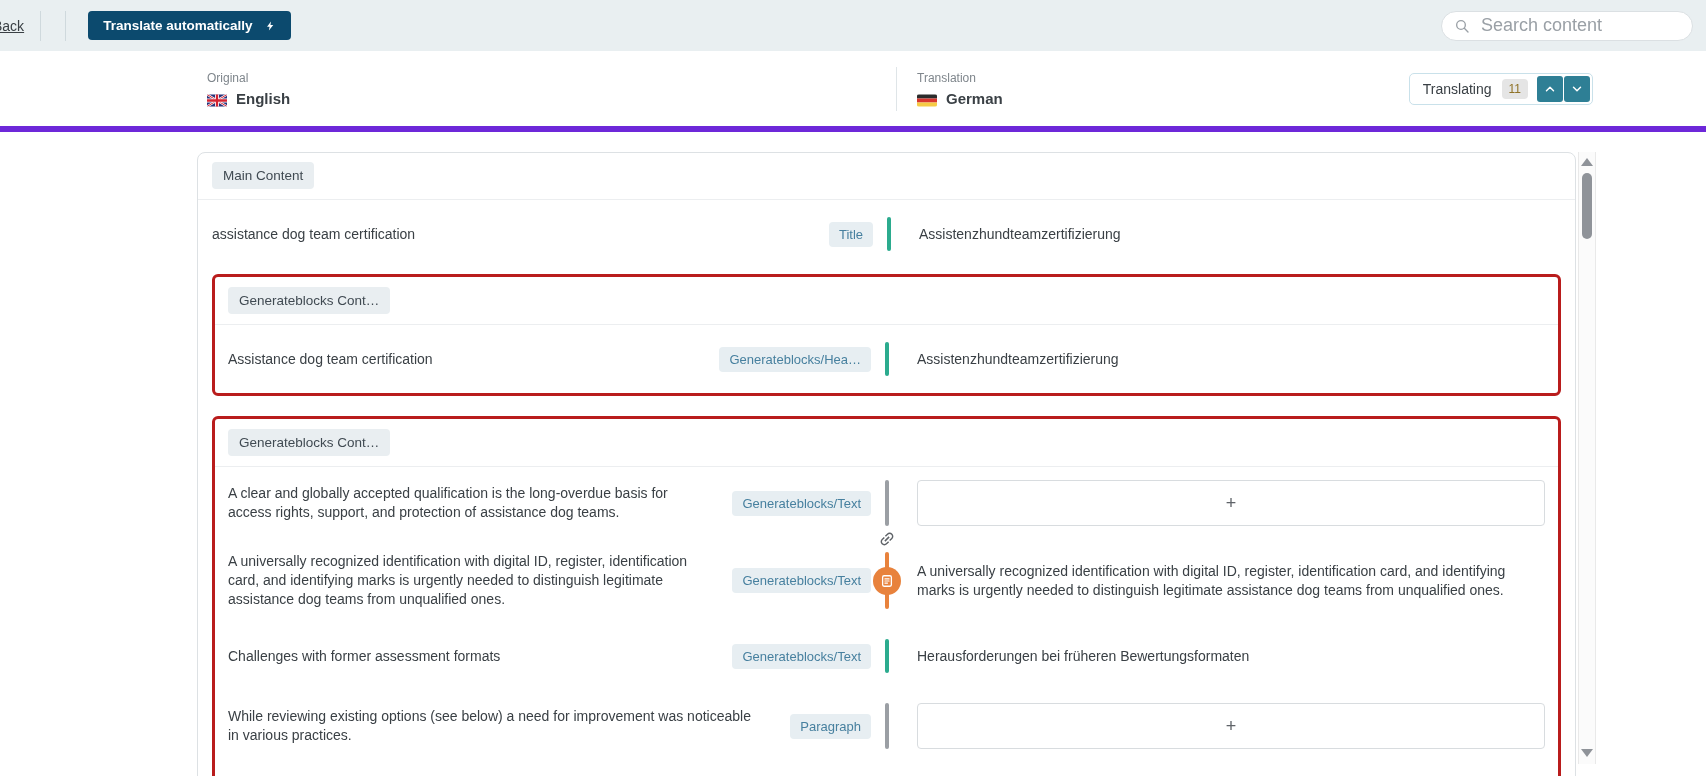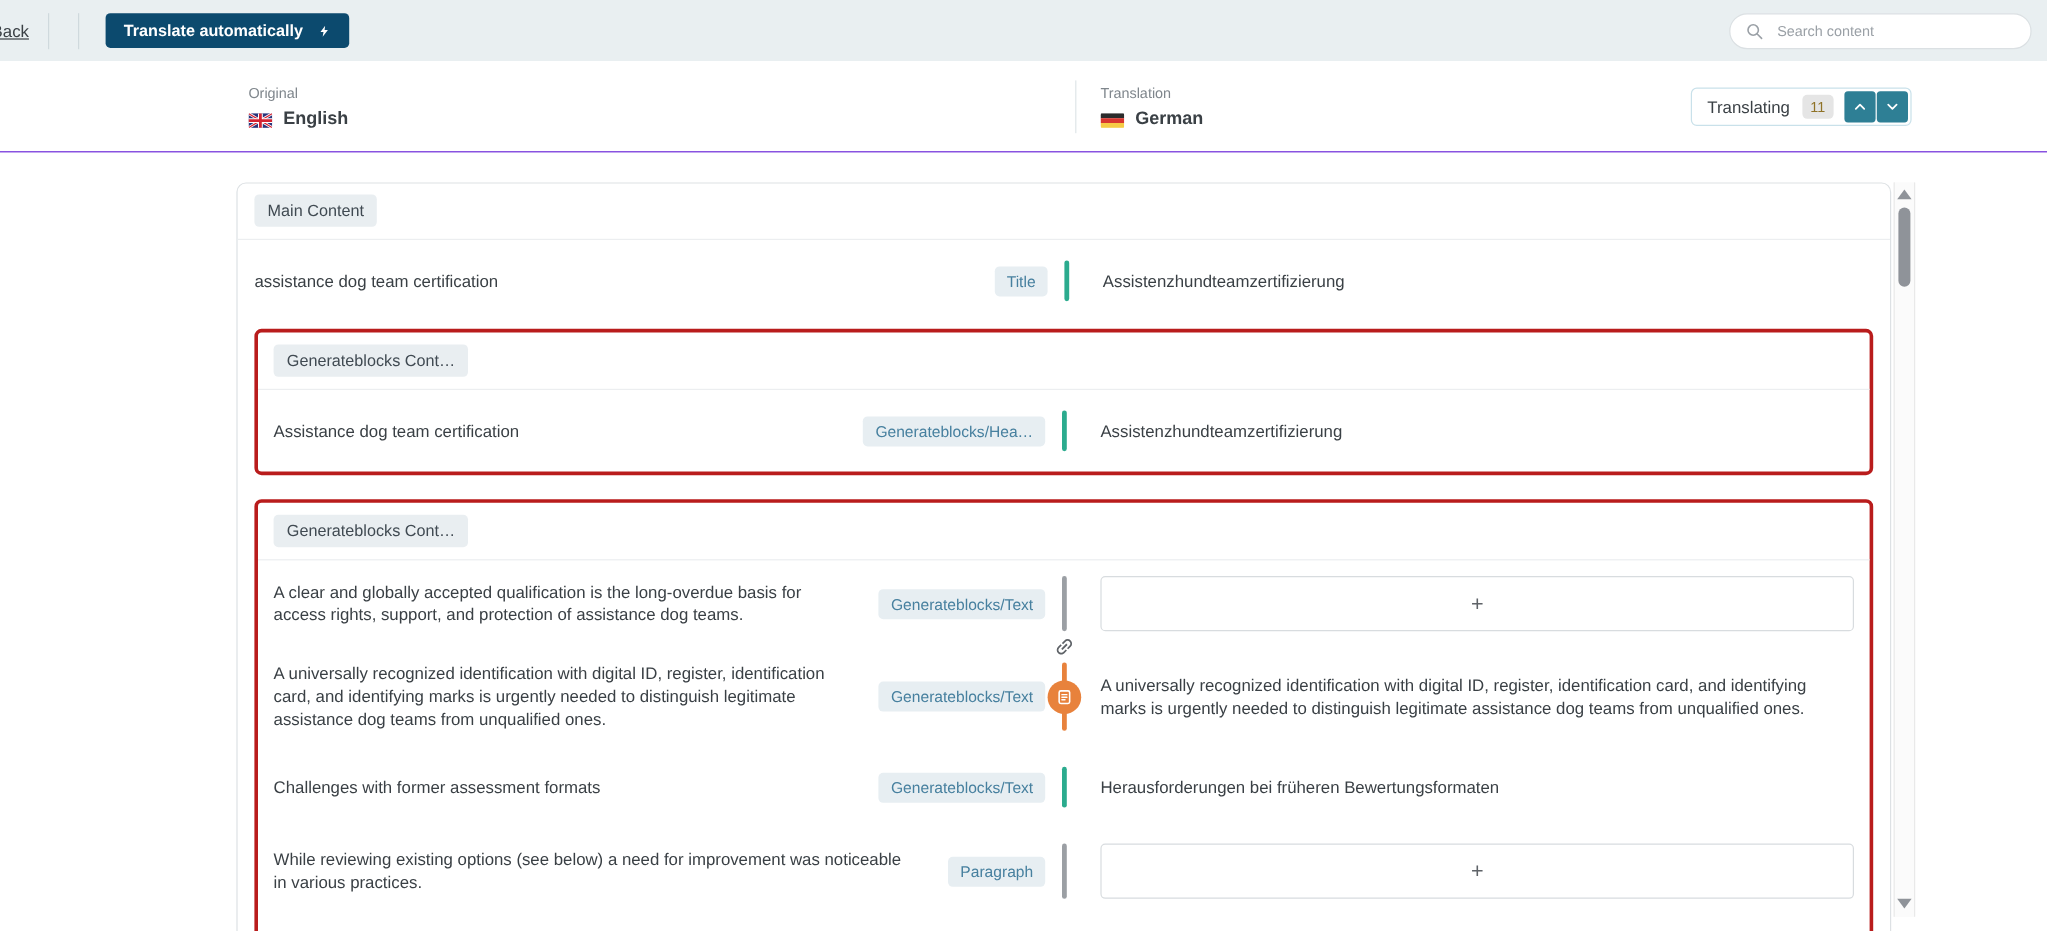--- a/index.html
+++ b/index.html
@@ -15,24 +15,24 @@
   .vdiv{width:1px;height:30px;background:#CFD9DD;flex:none;}
   .vdiv.d1{margin-left:16px;}
   .vdiv.d2{margin-left:24px;}
   .translating-wrap{display:flex;flex-direction:column;margin-left:22px;justify-content:center;}
   .translating-label{font-size:11.5px;color:#7F868C;margin-bottom:3px;}
   .page-link-row{display:flex;align-items:center;gap:9px;}
   .page-link{font-size:14.5px;font-weight:700;color:#3A4045;text-decoration:underline;cursor:pointer;white-space:nowrap;}
   .ext-icon{display:inline-flex;cursor:pointer;}
   .btn-translate{margin-left:22px;display:flex;align-items:center;gap:13px;background:#0c4a6e;border:none;border-radius:4px;color:#fff;font-family:inherit;font-size:13.5px;font-weight:700;padding:7px 15px;cursor:pointer;}
   .search-pill{margin-left:auto;margin-right:13px;width:252px;height:30px;background:#fff;border:1px solid #DBE0E3;border-radius:16px;display:flex;align-items:center;padding:0 12px;gap:9px;box-sizing:border-box;}
-  .search-pill input{border:none;outline:none;background:transparent;font-family:inherit;font-size:12px;color:#3A4045;width:100%;}
+  .search-pill input{border:none;outline:none;background:transparent;font-family:inherit;font-size:18px;color:#3A4045;width:100%;}
   .search-pill input::placeholder{color:#9AA0A6;}
   
-  .langbar{height:75px;background:#fff;border-bottom:1px solid #6d28d9;display:flex;align-items:center;}
+  .langbar{height:75px;background:#fff;border-bottom:6px solid #6d28d9;display:flex;align-items:center;}
   .lang-block{display:flex;flex-direction:column;gap:5px;}
   .lang-block.orig{margin-left:207px;width:689px;}
   .lang-block.trans{margin-left:20px;}
   .lang-label{font-size:12px;color:#7F868C;}
   .lang-row{display:flex;align-items:flex-end;gap:9px;}
   .flag{width:20px;height:13px;border-radius:2px;overflow:hidden;display:inline-flex;flex:none;}
   .lang-name{font-size:15px;font-weight:700;color:#3A4045;}
   .lang-divider{width:1px;height:44px;background:#DFE5E8;flex:none;}
   .filter{margin-left:auto;margin-right:113px;height:32px;border:1px solid #C9E1EA;border-radius:5px;display:flex;align-items:center;padding:2px;box-sizing:border-box;cursor:pointer;background:#fff;}
   .filter-label{font-size:14px;color:#3A4045;padding:0 10px 0 11px;}

